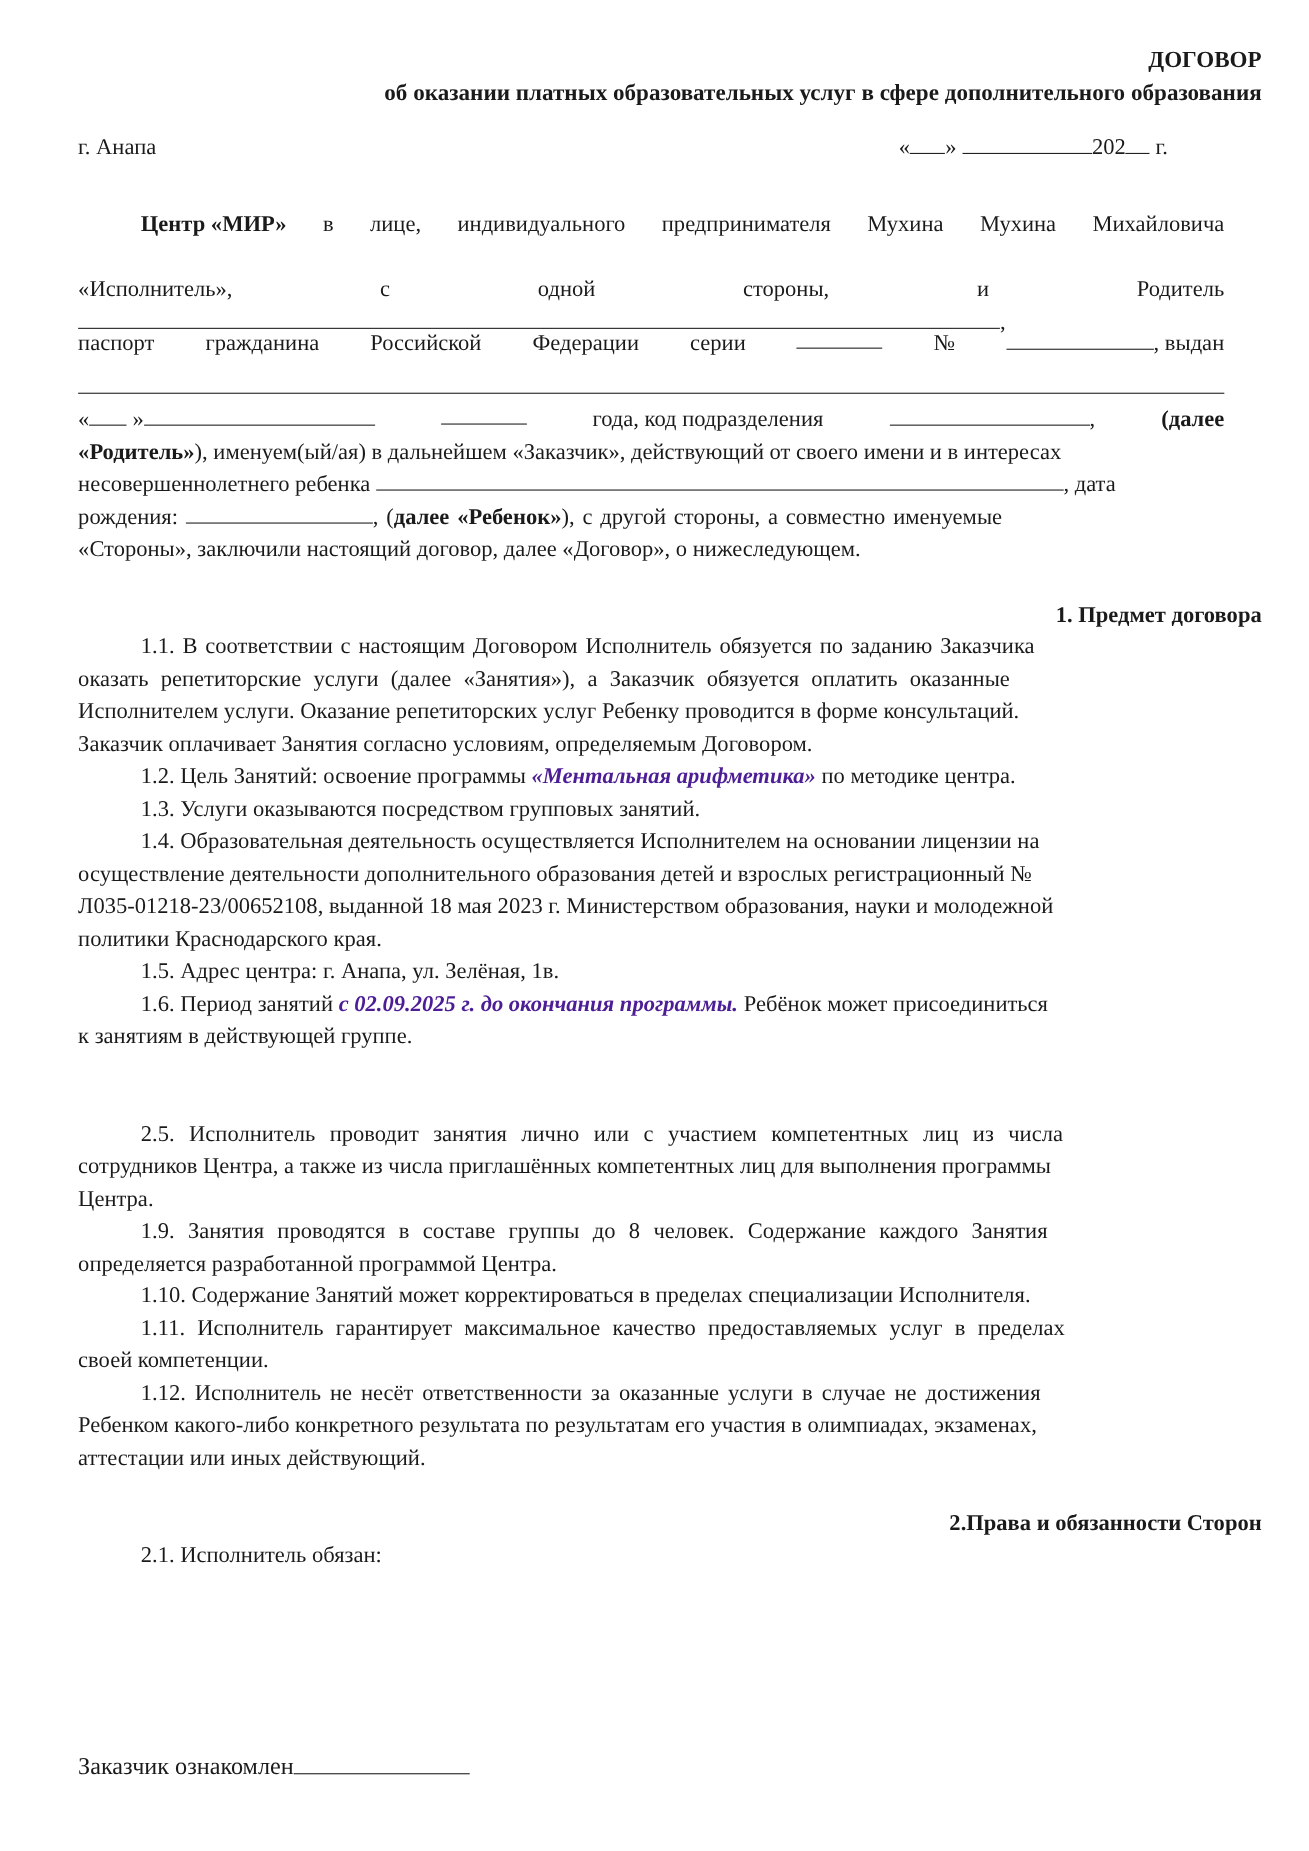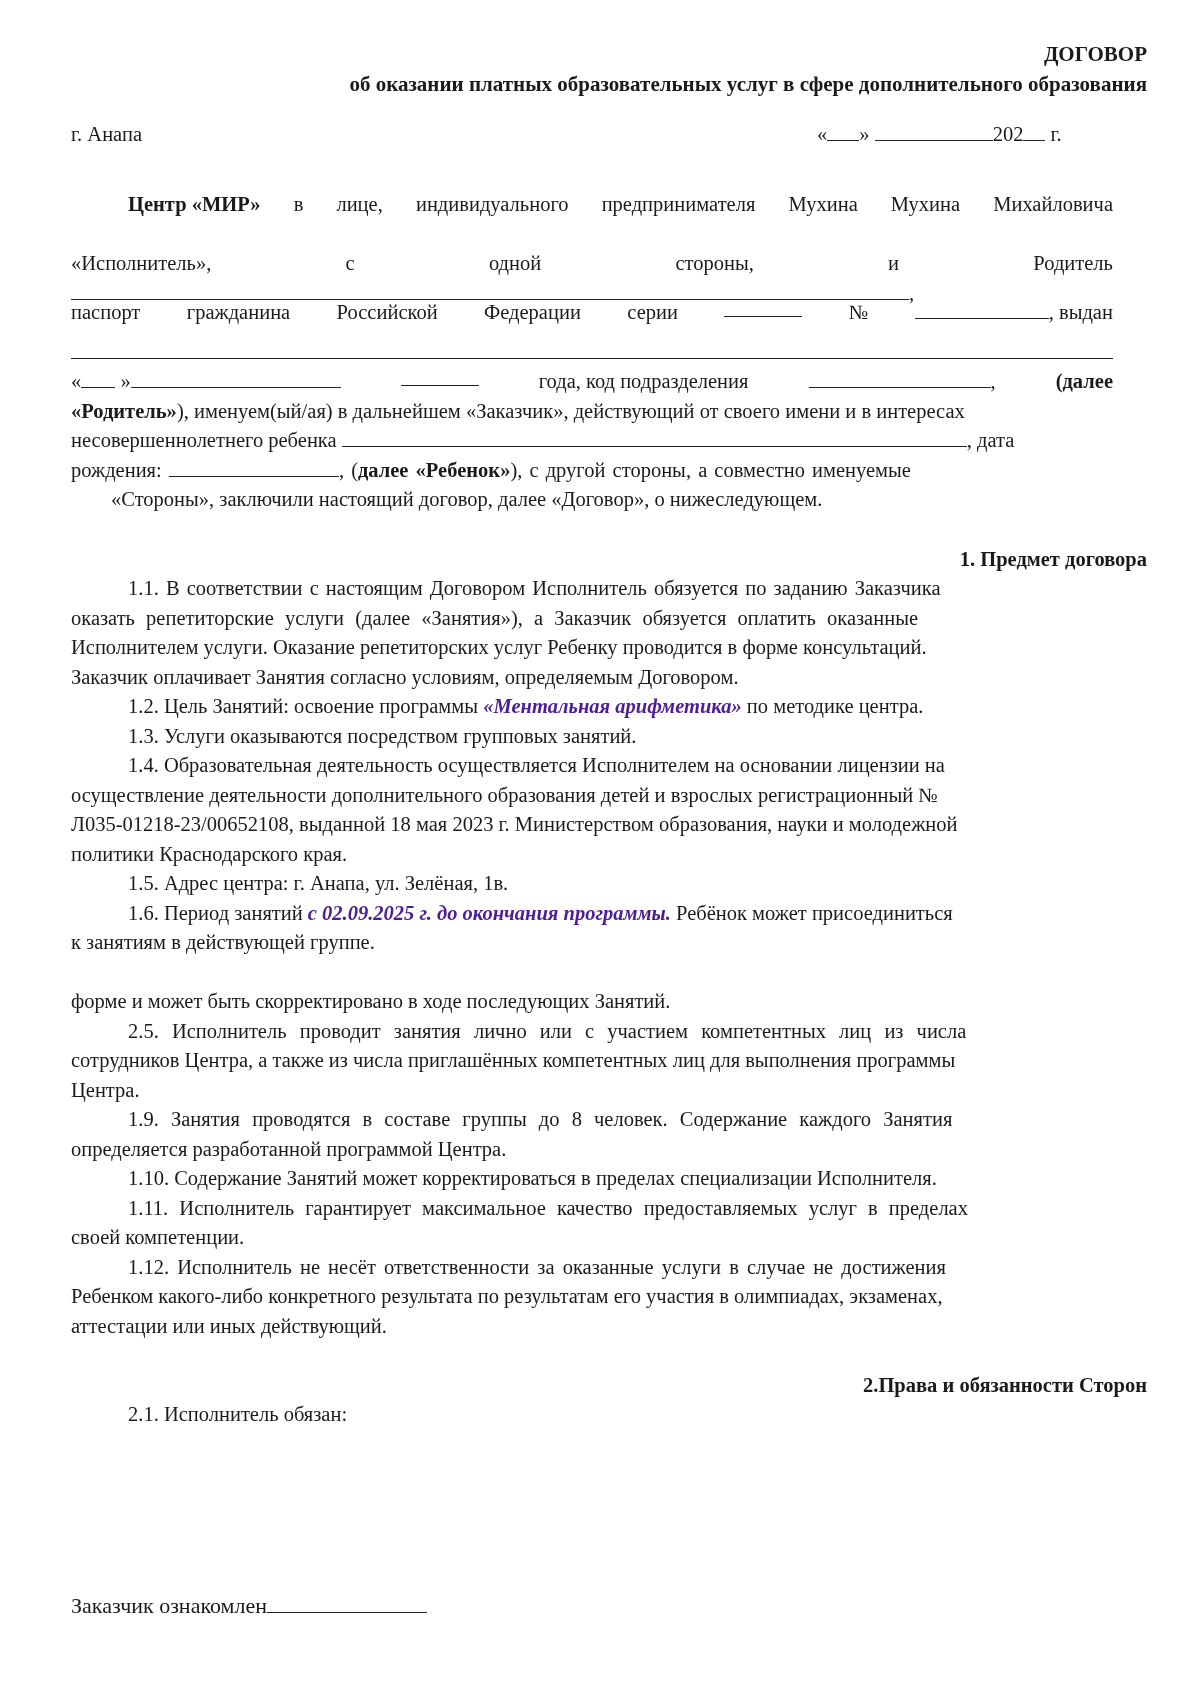--- a/index.html
+++ b/index.html
@@ -71,21 +71,21 @@
   </div>
   <div class="line" style="top:395px;">
     <b>«Родитель»</b><span>), именуем(ый/ая) в дальнейшем «Заказчик», действующий от своего имени и в интересах</span>
   </div>
   <div class="line" style="top:424px;">
     <span>несовершеннолетнего ребенка</span> <span class="uline" style="width:625px;"></span><span>, дата</span>
   </div>
   <div class="line" style="top:454px; word-spacing:2px;">
     <span>рождения:</span> <span class="uline" style="width:170px;"></span><span>, (</span><b>далее «Ребенок»</b><span>),  с другой стороны,  а совместно именуемые</span>
   </div>
-  <div class="line" style="top:483px;margin-left:40px;">«Стороны», заключили настоящий договор, далее «Договор», о нижеследующем.</div>
+  <div class="line" style="top:483px;">«Стороны», заключили настоящий договор, далее «Договор», о нижеследующем.</div>
 
   <div class="line center b" style="top:543px;">1. Предмет договора</div>
   <div class="line indent" style="top:572px; word-spacing:2px;">1.1. В соответствии с настоящим Договором Исполнитель обязуется по заданию Заказчика</div>
   <div class="line" style="top:602px; word-spacing:6px;">оказать репетиторские услуги (далее «Занятия»), а Заказчик обязуется оплатить оказанные</div>
   <div class="line" style="top:631px;">Исполнителем услуги. Оказание репетиторских услуг Ребенку проводится в форме консультаций.</div>
   <div class="line" style="top:661px;">Заказчик оплачивает Занятия согласно условиям, определяемым Договором.</div>
 
   <div class="line indent" style="top:690px;">
     <span>1.2. Цель Занятий: освоение программы </span><span class="hl">«Ментальная арифметика»</span><span> по методике центра.</span>
   </div>
@@ -94,21 +94,20 @@
   <div class="line" style="top:779px;">осуществление деятельности дополнительного образования детей и взрослых регистрационный №</div>
   <div class="line" style="top:808px;">Л035-01218-23/00652108, выданной 18 мая 2023 г. Министерством образования, науки и молодежной</div>
   <div class="line" style="top:838px;">политики Краснодарского края.</div>
   <div class="line indent" style="top:867px;">1.5. Адрес центра: г. Анапа, ул. Зелёная, 1в.</div>
 
   <div class="line indent" style="top:897px;">
     <span>1.6. Период занятий </span><span class="hl">с 02.09.2025 г. до окончания программы.</span><span> Ребёнок может присоединиться</span>
   </div>
   <div class="line" style="top:926px;">к занятиям в действующей группе.</div>
 
-  <div class="line" style="top:985px;">форме и может быть скорректировано в ходе последующих Занятий.</div>
 
   <div class="line indent" style="top:1015px; word-spacing:8px;">2.5. Исполнитель проводит занятия лично или с участием компетентных лиц из числа</div>
   <div class="line" style="top:1044px;">сотрудников Центра, а также из числа приглашённых компетентных лиц для выполнения программы</div>
   <div class="line" style="top:1074px;">Центра.</div>
 
   <div class="line indent" style="top:1103px; word-spacing:7px;">1.9. Занятия проводятся в составе группы до 8 человек. Содержание каждого Занятия</div>
   <div class="line" style="top:1133px;">определяется разработанной программой Центра.</div>
 
   <div class="line indent" style="top:1162px;">1.10. Содержание Занятий может корректироваться в пределах специализации Исполнителя.</div>
 

